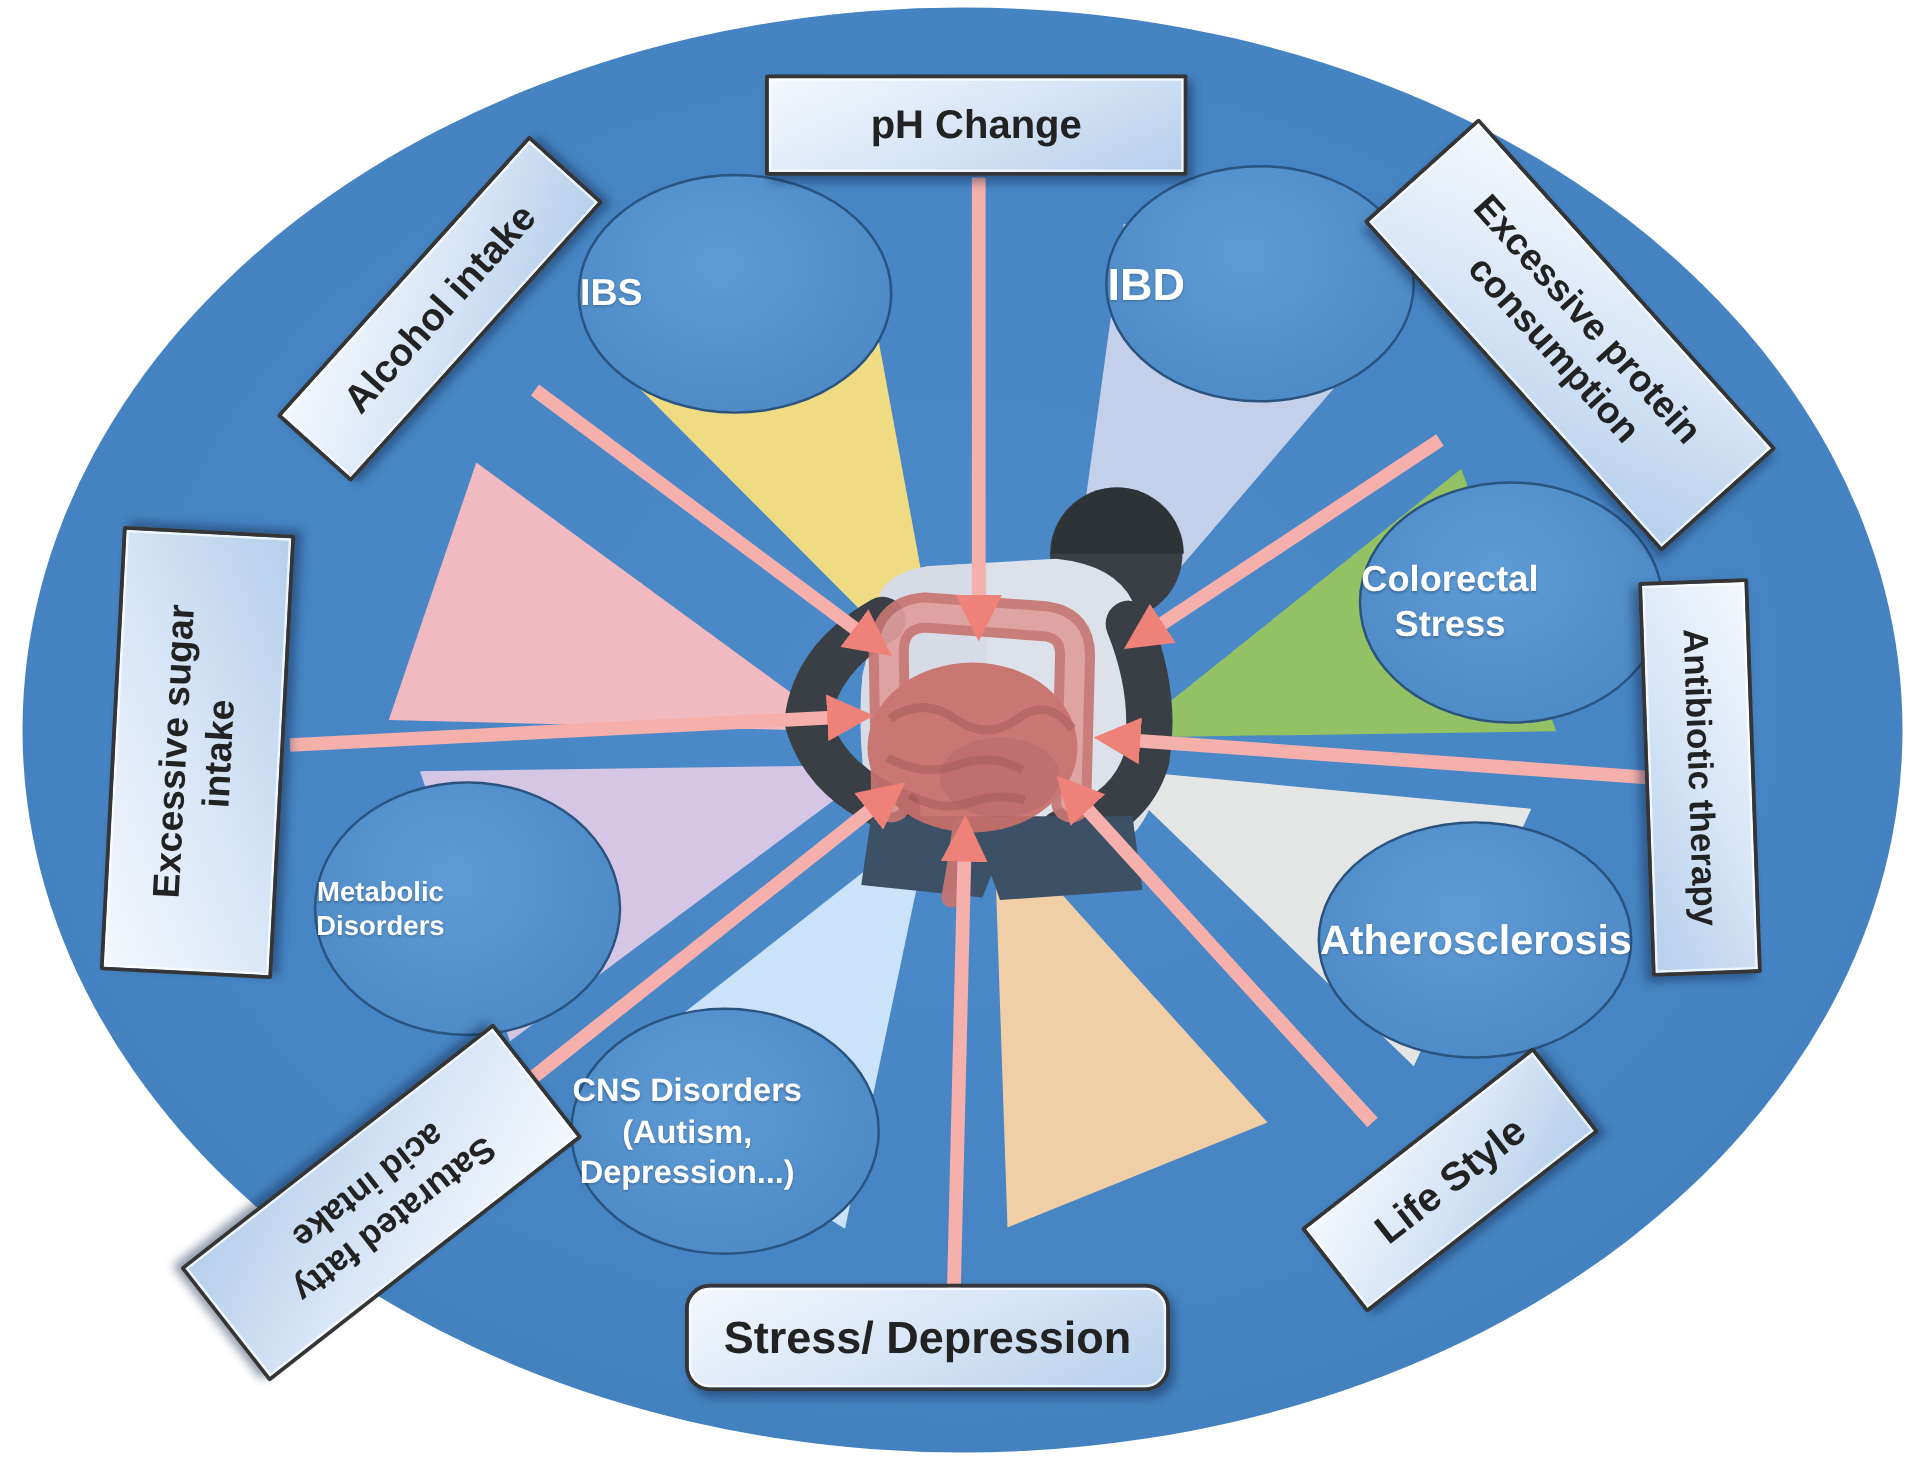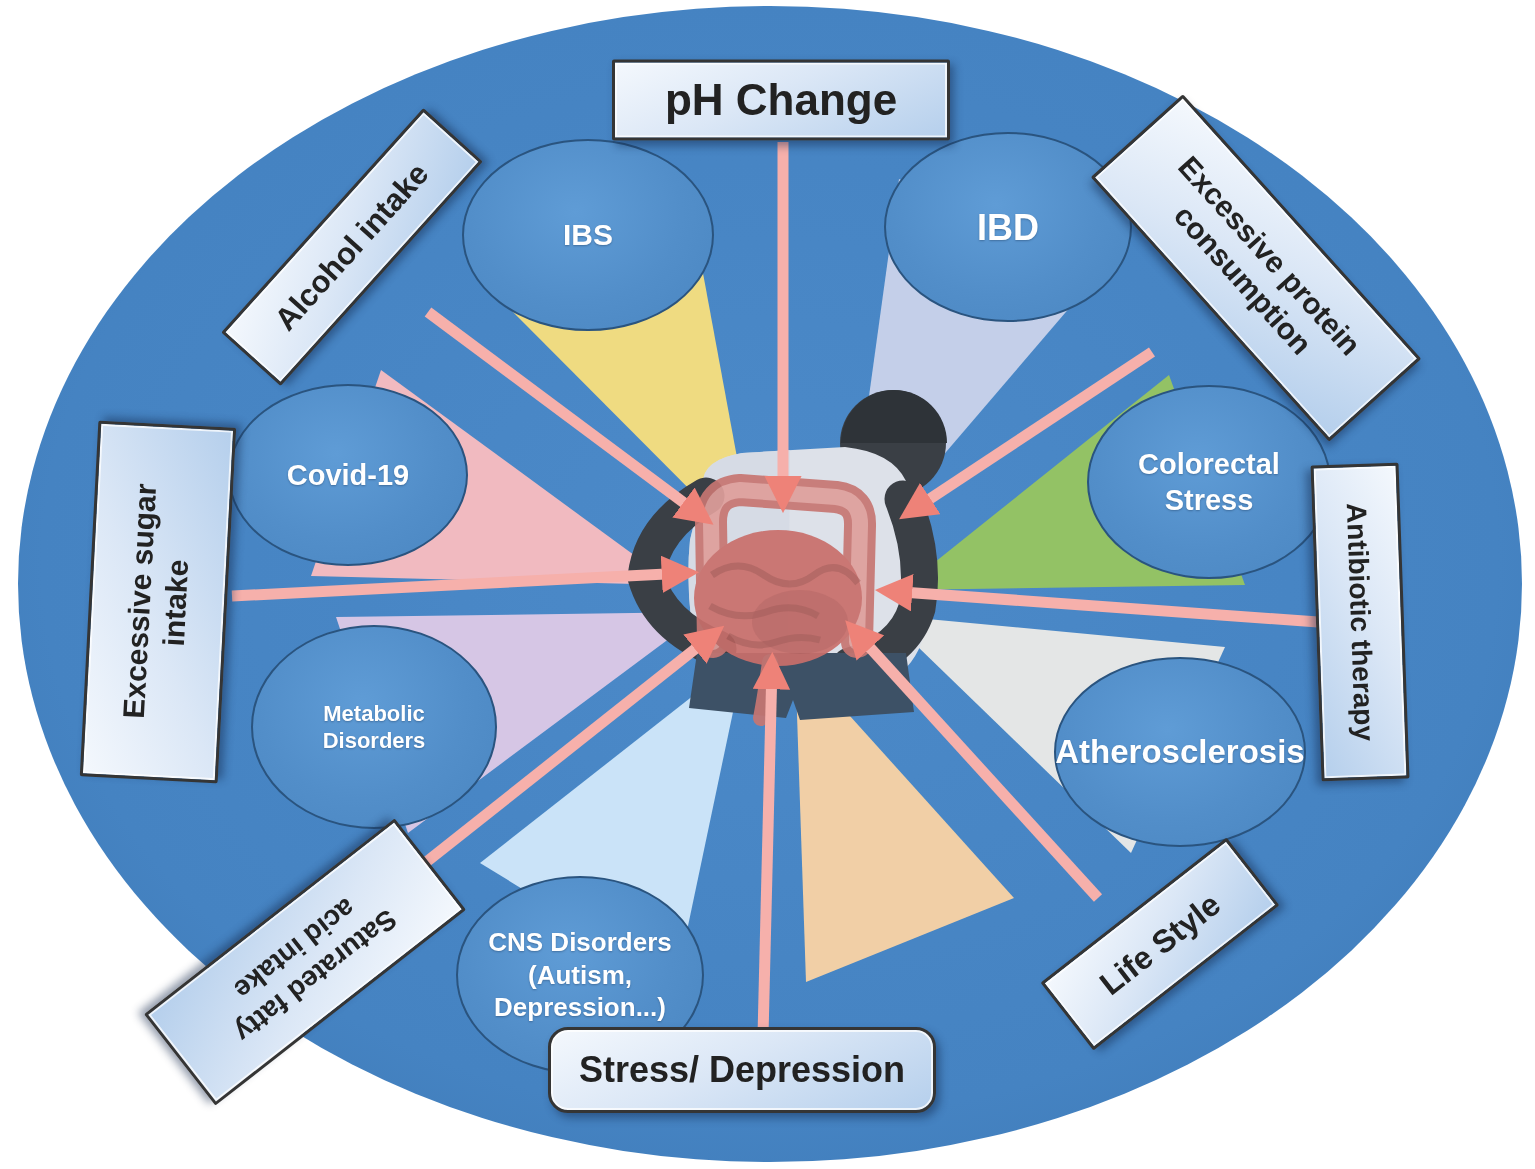--- a/index.html
+++ b/index.html
@@ -4,45 +4,45 @@
 <style>
   html,body{margin:0;padding:0;background:#ffffff;}
   #canvas{
     position:relative;width:1535px;height:1169px;overflow:hidden;background:#ffffff;
     font-family:"Liberation Sans","DejaVu Sans",sans-serif;
   }
   #shapes{position:absolute;left:0;top:0;z-index:1;}
 
   
   .disease-circle{
-    position:absolute;z-index:3;display:flex;align-items:center;justify-content:center;
+    position:absolute;z-index:3;display:flex;align-items:center;justify-content:flex-start;
     border-radius:50%;
     background:radial-gradient(ellipse at 45% 38%, #5f9cd6 0%, #528ec9 55%, #4a86c1 100%);
     border:2px solid #2a547f;
     color:#ffffff;font-weight:bold;text-align:center;white-space:pre-line;line-height:1.25;
     text-shadow:0 1px 2px rgba(20,40,70,.35);
   }
   #circ-ibs        {left:462px;top:139px;width:248px;height:188px;font-size:30px;}
   #circ-ibd        {left:884px;top:132px;width:244px;height:186px;font-size:36px;}
   #circ-covid      {left:228px;top:384px;width:236px;height:178px;font-size:29px;}
   #circ-colorectal {left:1087px;top:385px;width:240px;height:190px;font-size:29px;}
   #circ-metabolic  {left:251px;top:625px;width:242px;height:200px;font-size:22px;}
   #circ-athero     {left:1054px;top:657px;width:248px;height:186px;font-size:33px;}
-  #circ-cns        {left:456px;top:876px;width:244px;height:194px;font-size:26px;}
+  #circ-cns        {left:456px;top:806px;width:244px;height:194px;font-size:26px;}
   #circ-kidney     {left:795px;top:841px;width:230px;height:198px;font-size:29px;}
 
   
   .factor-box{
     position:absolute;z-index:4;display:flex;align-items:center;justify-content:center;
     background:linear-gradient(155deg,#f4f8fd 0%,#dbe7f6 45%,#b5cfec 100%);
     border:3px solid #353535;border-radius:2px;
     box-shadow:4px 5px 8px rgba(15,35,70,.45), inset 0 0 0 2px rgba(255,255,255,.75);
     color:#222222;font-weight:bold;text-align:center;white-space:pre-line;line-height:1.2;
   }
-  #box-ph        {left:781px;top:100px;width:332px;height:75px;font-size:44px;transform:translate(-50%,-50%);}
+  #box-ph        {left:781px;top:100px;width:332px;height:75px;font-size:32px;transform:translate(-50%,-50%);}
   #box-alcohol   {left:352px;top:247px;width:296px;height:74px;font-size:31px;transform:translate(-50%,-50%) rotate(-48deg);}
   #box-protein   {left:1256px;top:268px;width:350px;height:118px;font-size:30px;transform:translate(-50%,-50%) rotate(48deg);}
   #box-sugar     {left:158px;top:602px;width:350px;height:132px;font-size:30px;transform:translate(-50%,-50%) rotate(-87deg);}
   #box-antibiotic{left:1360px;top:622px;width:310px;height:82px;font-size:28px;transform:translate(-50%,-50%) rotate(88deg);}
   #box-fatty     {left:305px;top:962px;width:312px;height:110px;font-size:28px;transform:translate(-50%,-50%) rotate(142deg);}
   #box-life      {left:1160px;top:944px;width:230px;height:80px;font-size:32px;transform:translate(-50%,-50%) rotate(-38deg);}
   #box-stress    {left:742px;top:1070px;width:382px;height:80px;font-size:36px;transform:translate(-50%,-50%);border-radius:20px;}
 </style>
 </head>
 <body>
@@ -106,23 +106,20 @@
       <line x1="763" y1="1036" x2="772" y2="665"></line>
     </g>
   </svg>
 
   <div class="disease-circle" id="circ-ibs">
     <span>IBS</span>
   </div>
   <div class="disease-circle" id="circ-ibd">
     <span>IBD</span>
   </div>
-  <div class="disease-circle" id="circ-covid">
-    <span>Covid-19</span>
-  </div>
   <div class="disease-circle" id="circ-colorectal">
     <span>Colorectal
 Stress</span>
   </div>
   <div class="disease-circle" id="circ-metabolic">
     <span>Metabolic
 Disorders</span>
   </div>
   <div class="disease-circle" id="circ-athero">
     <span>Atherosclerosis</span>

